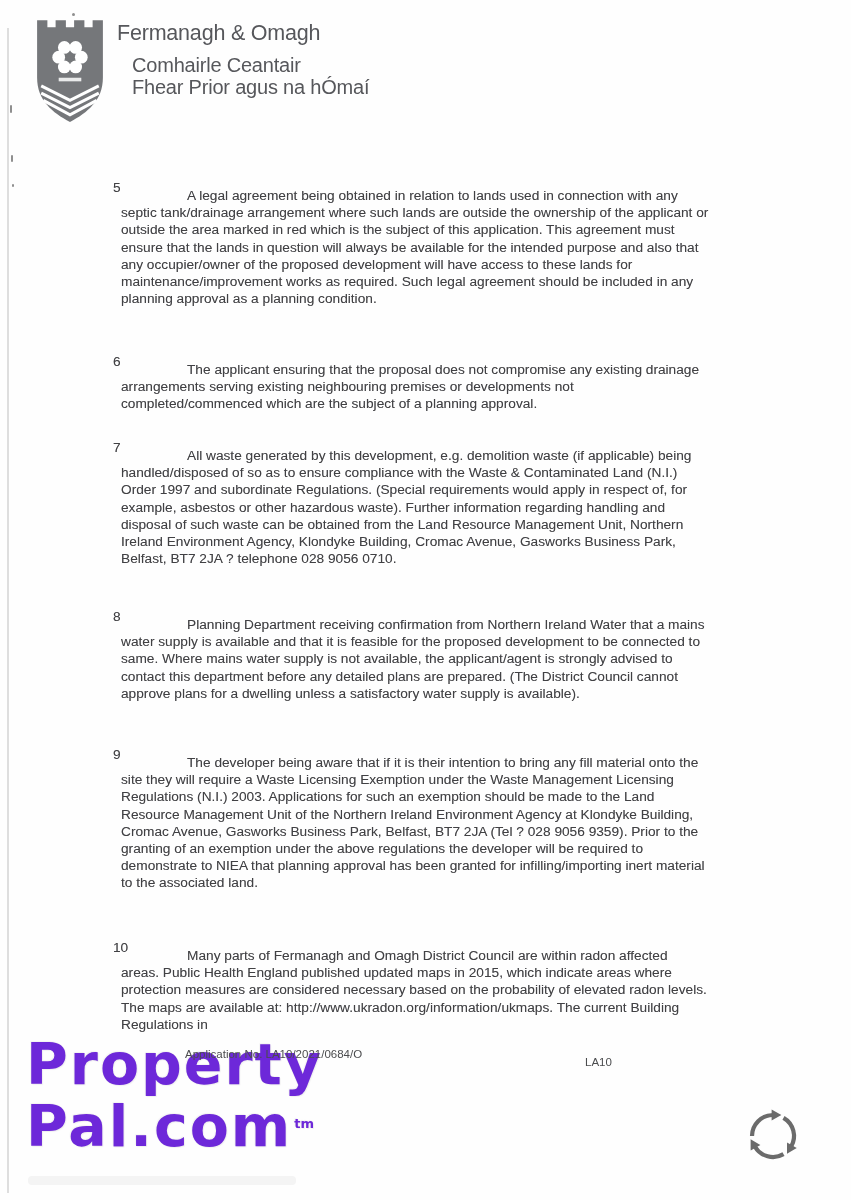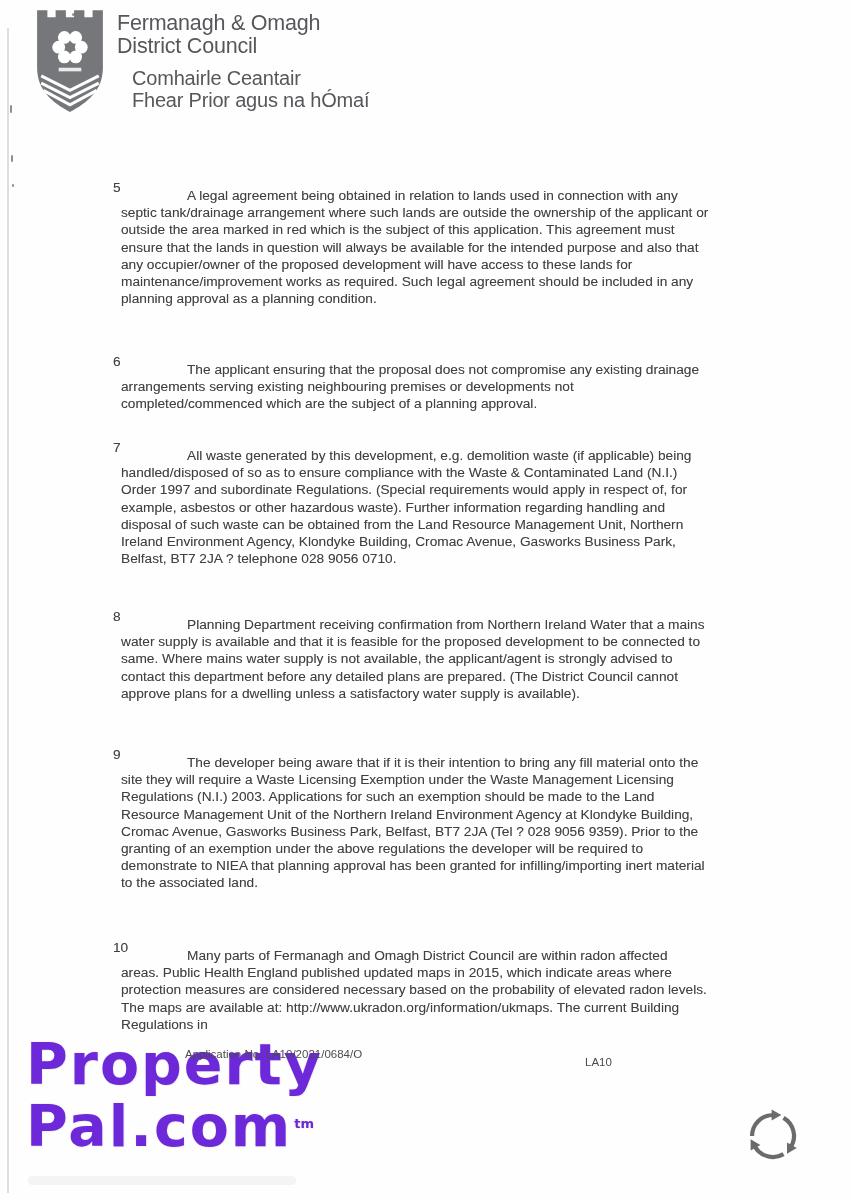--- a/index.html
+++ b/index.html
@@ -9,21 +9,21 @@
   }
   
   .scan-edge{position:absolute;left:7px;top:28px;width:2px;height:1165px;background:#dedede;}
   .artifact{position:absolute;background:#8f8f8f;border-radius:1px;}
   .art-dot-top{left:72px;top:13px;width:3px;height:3px;border-radius:50%;}
   .art-tick-1{left:10px;top:105px;width:2px;height:8px;}
   .art-tick-2{left:11px;top:155px;width:2px;height:7px;}
   .art-dot-2{left:12px;top:184px;width:2px;height:3px;}
 
   
-  .letterhead{position:absolute;left:33px;top:4px;z-index:2;display:flex;}
+  .letterhead{position:absolute;left:33px;top:14px;z-index:2;display:flex;}
   .crest{width:74px;height:110px;flex:0 0 auto;}
   .council-names{margin-left:10px;padding-top:8px;color:#56575b;}
   .name-en{font-size:21.5px;line-height:23px;letter-spacing:-0.2px;}
   .name-ga{font-size:20px;line-height:22px;margin-top:9px;letter-spacing:-0.2px;margin-left:15px;}
 
   
   .content{position:absolute;left:113px;top:0;width:604px;height:1200px;z-index:2;}
   .para{position:absolute;left:0;width:604px;font-size:13.7px;line-height:17.2px;
         text-shadow:0 0 0.5px rgba(65,65,68,0.35);}
   .pnum{position:absolute;left:0;top:0;}
@@ -77,21 +77,20 @@
       <rect x="24" y="62" width="22" height="3.5" fill="#ffffff" opacity="0.85"></rect>
       <g stroke="#ffffff" stroke-width="3" fill="none">
         <path d="M7,70 L35,84 L63,70"></path>
         <path d="M7,77 L35,91 L63,77"></path>
         <path d="M9,84 L35,98 L61,84"></path>
       </g>
     </svg>
     <div class="council-names">
       <div class="name-en">
         <div>Fermanagh &amp; Omagh</div>
-        <div>District Council</div>
       </div>
       <div class="name-ga">
         <div>Comhairle Ceantair</div>
         <div>Fhear Prior agus na hÓmaí</div>
       </div>
     </div>
   </header>
 
   <main class="content">
 

